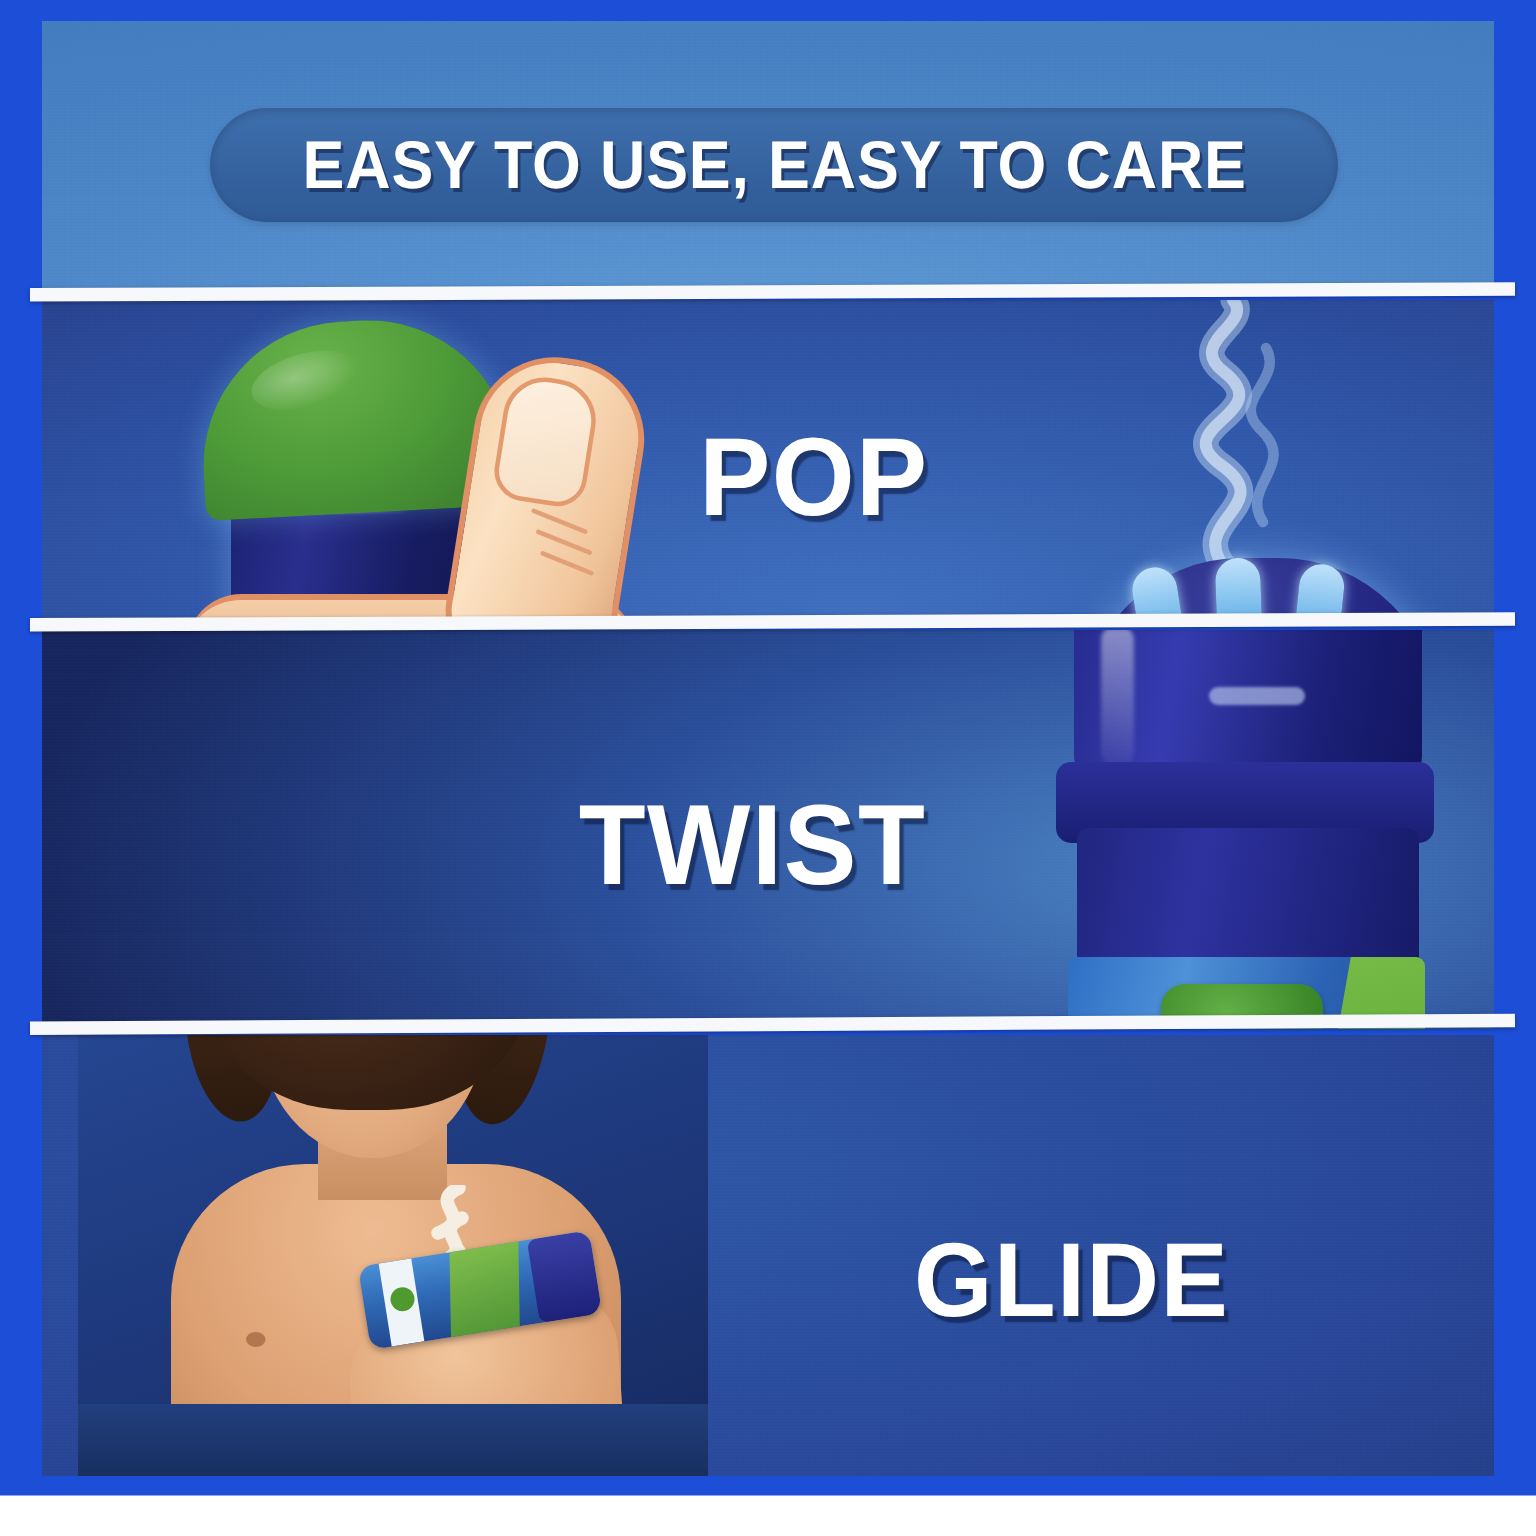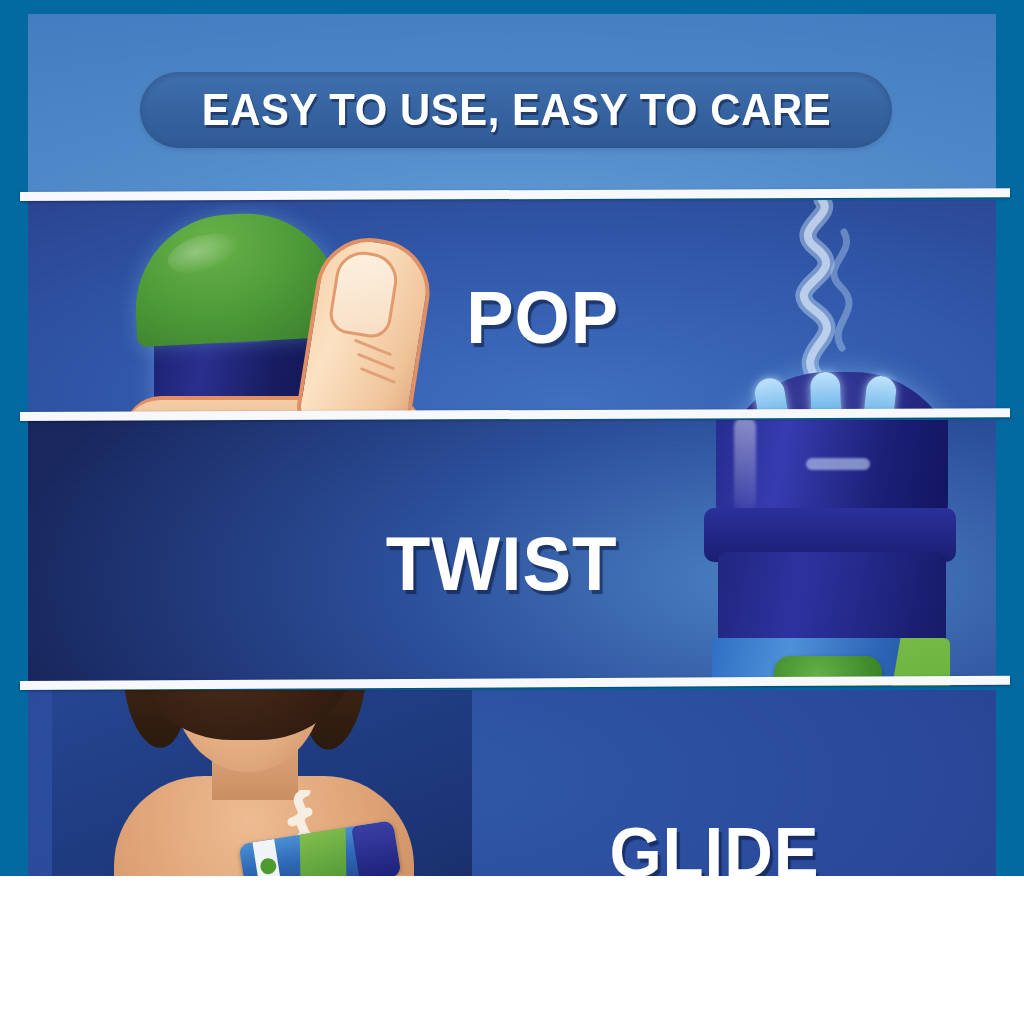--- a/index.html
+++ b/index.html
@@ -1,18 +1,18 @@
 <!DOCTYPE html>
 <html><head>
 <meta charset="utf-8">
 <style>
   html,body{margin:0;padding:0;background:#ffffff;}
   body{width:1024px;height:1024px;overflow:hidden;font-family:"Liberation Sans",sans-serif;}
 
-  .canvas{position:relative;width:1024px;height:876px;background:#0369a1;overflow:hidden;}
+  .canvas{position:relative;width:1024px;height:997px;background:#1d4ed8;overflow:hidden;}
 
   
   .band{position:absolute;left:28px;width:968px;overflow:hidden;}
 
   #band-header{top:14px;height:182px;
     background:
       radial-gradient(ellipse 120% 160% at 50% 120%, #5f9ad6 0%, #4e88c9 45%, #3f79bd 100%);
   }
   #band-pop{top:200px;height:216px;
     background:

